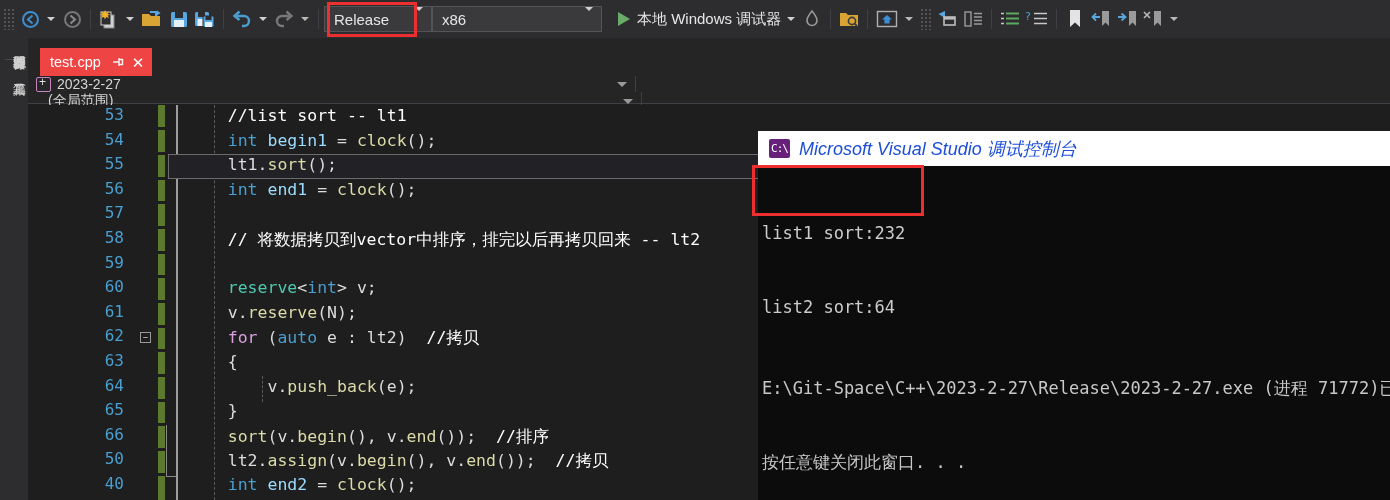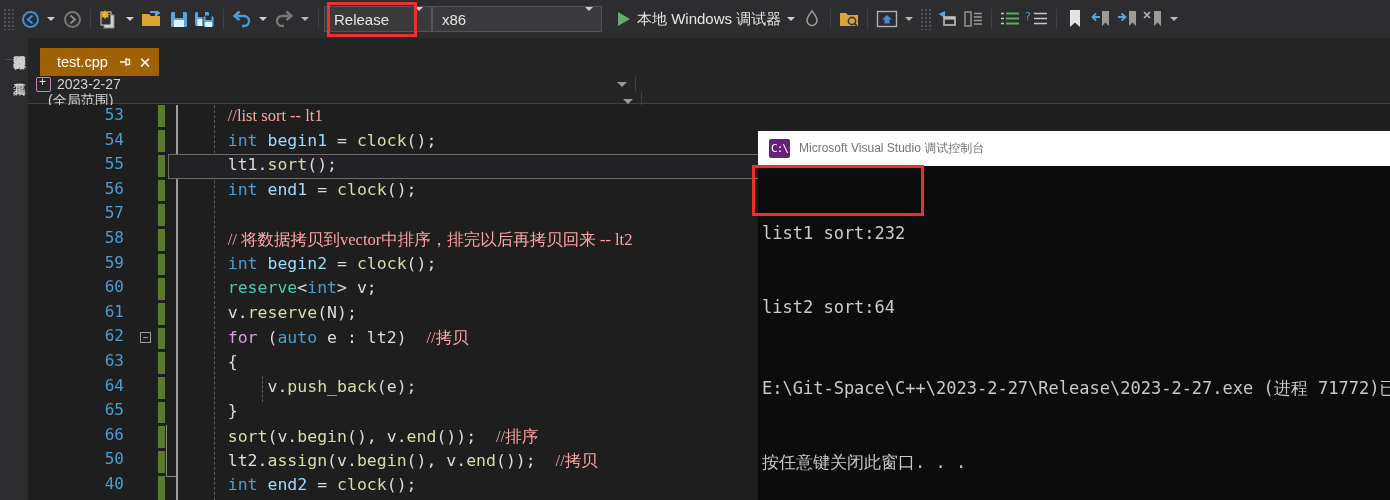--- a/index.html
+++ b/index.html
@@ -56,21 +56,21 @@
   .dock-item { width: 28px; color: #d0d0d0; font-size: 13px;
     writing-mode: vertical-rl; text-orientation: upright;
     letter-spacing: 0px; text-align: center; padding: 8px 0;
     font-family: "DejaVu Sans", sans-serif; }
   .dock-sep { width: 18px; height: 1px; background: #4a4a4d; margin: 5px auto; }
 
   
   .tabstrip { position: absolute; left: 28px; top: 38px; width: 1362px; height: 38px;
     background: #252526; }
   .tab { position: absolute; left: 12px; top: 10px; height: 28px;
-    background: #a16207; display: flex; align-items: center; padding: 0 8px 0 17px;
+    background: #ef4444; display: flex; align-items: center; padding: 0 8px 0 10px;
     color: #ffffff; font-size: 14.5px; justify-content: space-between; }
   .tab .name { margin-right: 10px; }
   .pin { width: 14px; height: 14px; position: relative; margin-right: 7px; opacity: .95; }
   .xbtn { font-size: 15px; line-height: 1; color: #fff; }
 
   
   .navbar { position: absolute; left: 28px; top: 76px; width: 1362px; height: 28px;
     background: #252526; display: flex; align-items: stretch;
     border-bottom: 1px solid #3f3f46; flex-direction: column; }
   .navcell { display: flex; align-items: center; height: 28px; color: #d4d4d4;
@@ -110,38 +110,38 @@
   .indentguide { position: absolute; left: 186px; top: 0; width: 0; height: 395px;
     border-left: 1px dashed #5a5a5a; }
   .indentguide2 { position: absolute; left: 234px; top: 271px; width: 0; height: 26px;
     border-left: 1px dashed #5a5a5a; }
   .curline { position: absolute; left: 140px; top: 49px; width: 610px; height: 25px;
     border: 1px solid #6b6b6b; background: #222226; }
   .bracketline { position: absolute; left: 138px; top: 320px; width: 10px; height: 52px;
     border-left: 1px solid #8a8a8a; border-bottom: 1px solid #8a8a8a; }
 
   
-  .c-cmt { color: #fca5a5; font-family: Liberation Serif, serif; }
+  .c-cmt { color: #ffffff; }
   .c-kw  { color: #4a9fd0; }
   .c-type{ color: #4ec9b0; }
   .c-ctl { color: #d8a0df; text-align: center; }
   .c-fn  { color: #dcdcaa; }
   .c-var { color: #9cdcfe; }
   .c-txt { color: #dcdcdc; }
 
   
   .console { position: absolute; left: 758px; top: 131px; width: 632px; height: 369px;
     background: #0c0c0c; }
   .console-title { height: 35px; background: #ffffff; display: flex; align-items: center;
     padding-left: 11px; }
   .console-title .cicon { width: 21px; height: 19px; background: #68217a;
     border-radius: 2px; margin-right: 9px; color: #fff; font-size: 11px;
     font-family: "DejaVu Sans Mono", monospace; display: flex;
     align-items: center; justify-content: center; letter-spacing: -1px; }
-  .console-title .ctext { color: #737373; font-size: 12px; }
+  .console-title .ctext { color: #1d4ed8; font-size: 18px; font-style: italic; }
   .console-body { position: relative; padding: 6px 0 0 4px;
     font-family: "DejaVu Sans Mono", monospace; font-size: 17px;
     color: #cccccc; line-height: 24.5px; white-space: pre; }
   .cpath { color: #c8c8c8; }
   #console-redbox { left: 752px; top: 165px; width: 172px; height: 51px; }
 </style>
 </head>
 <body>
 
 <div id="app">
@@ -402,21 +402,21 @@
     <div class="indentguide2"></div>
     <div class="curline"></div>
     <div class="bracketline"></div>
     <div class="codearea" id="code-lines">
         <div class="line"><span class="lnum">53</span><span class="code"><span class="c-txt">    </span><span class="c-cmt">//list sort -- lt1</span></span></div>
         <div class="line"><span class="lnum">54</span><span class="code"><span class="c-txt">    </span><span class="c-kw">int</span><span class="c-var"> begin1 </span><span class="c-txt">= </span><span class="c-fn">clock</span><span class="c-txt">();</span></span></div>
         <div class="line"><span class="lnum">55</span><span class="code"><span class="c-txt">    </span><span class="c-txt">lt1</span><span class="c-txt">.</span><span class="c-fn">sort</span><span class="c-txt">();</span></span></div>
         <div class="line"><span class="lnum">56</span><span class="code"><span class="c-txt">    </span><span class="c-kw">int</span><span class="c-var"> end1 </span><span class="c-txt">= </span><span class="c-fn">clock</span><span class="c-txt">();</span></span></div>
         <div class="line"><span class="lnum">57</span><span class="code"></span></div>
         <div class="line"><span class="lnum">58</span><span class="code"><span class="c-txt">    </span><span class="c-cmt">// 将数据拷贝到vector中排序，排完以后再拷贝回来 -- lt2</span></span></div>
-        <div class="line"><span class="lnum">59</span><span class="code"><span class="c-txt">    </span><span class="c-kw">int</span><span class="c-var"> begin2 </span><span class="c-txt">= </span><span class="c-fn">clock</span><span class="c-txt">();</span></span></div>
+        <div class="line"><span class="lnum">59</span></div>
         <div class="line"><span class="lnum">60</span><span class="code"><span class="c-txt">    </span><span class="c-type">reserve</span><span class="c-txt">&lt;</span><span class="c-kw">int</span><span class="c-txt">&gt; v;</span></span></div>
         <div class="line"><span class="lnum">61</span><span class="code"><span class="c-txt">    </span><span class="c-txt">v</span><span class="c-txt">.</span><span class="c-fn">reserve</span><span class="c-txt">(N);</span></span></div>
         <div class="line"><span class="lnum">62</span><span class="fold">−</span><span class="code"><span class="c-txt">    </span><span class="c-ctl">for</span><span class="c-txt"> (</span><span class="c-kw">auto</span><span class="c-txt"> e : lt2)  </span><span class="c-cmt">//拷贝</span></span></div>
         <div class="line"><span class="lnum">63</span><span class="code"><span class="c-txt">    {</span></span></div>
         <div class="line"><span class="lnum">64</span><span class="code"><span class="c-txt">        </span><span class="c-txt">v</span><span class="c-txt">.</span><span class="c-fn">push_back</span><span class="c-txt">(e);</span></span></div>
         <div class="line"><span class="lnum">65</span><span class="code"><span class="c-txt">    }</span></span></div>
         <div class="line"><span class="lnum">66</span><span class="code"><span class="c-txt">    </span><span class="c-fn">sort</span><span class="c-txt">(v.</span><span class="c-fn">begin</span><span class="c-txt">(), v.</span><span class="c-fn">end</span><span class="c-txt">());  </span><span class="c-cmt">//排序</span></span></div>
         <div class="line"><span class="lnum">50</span><span class="code"><span class="c-txt">    lt2.</span><span class="c-fn">assign</span><span class="c-txt">(v.</span><span class="c-fn">begin</span><span class="c-txt">(), v.</span><span class="c-fn">end</span><span class="c-txt">());  </span><span class="c-cmt">//拷贝</span></span></div>
         <div class="line"><span class="lnum">40</span><span class="code"><span class="c-txt">    </span><span class="c-kw">int</span><span class="c-var"> end2 </span><span class="c-txt">= </span><span class="c-fn">clock</span><span class="c-txt">();</span></span></div>
       </div>

